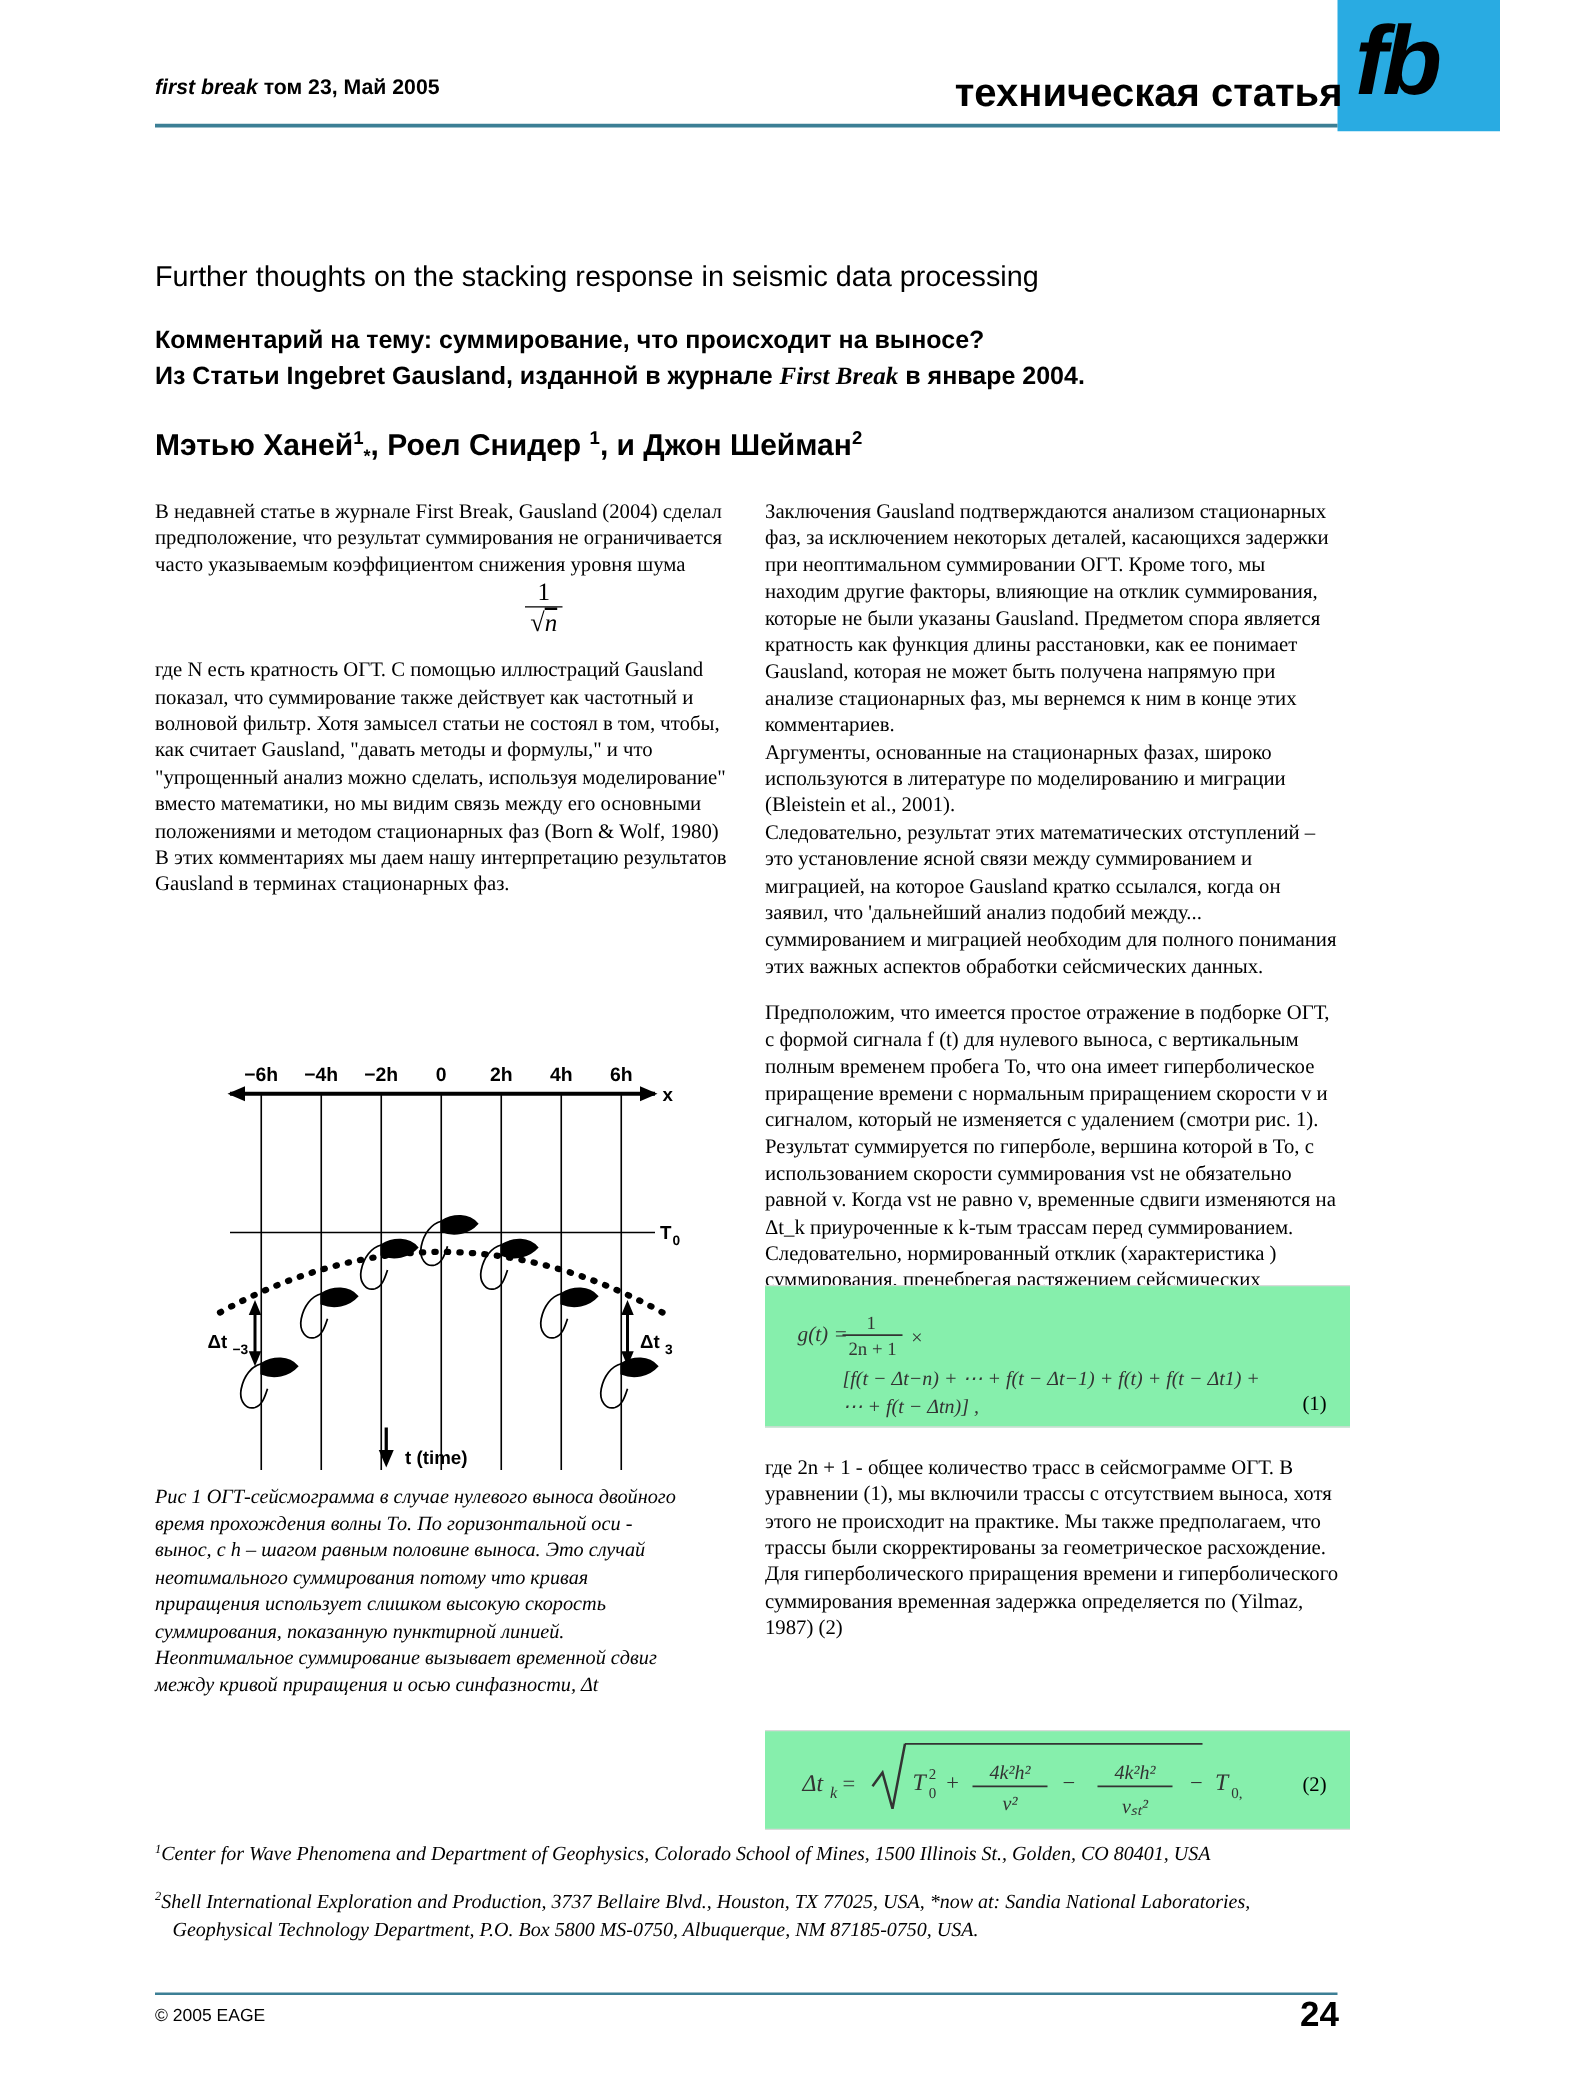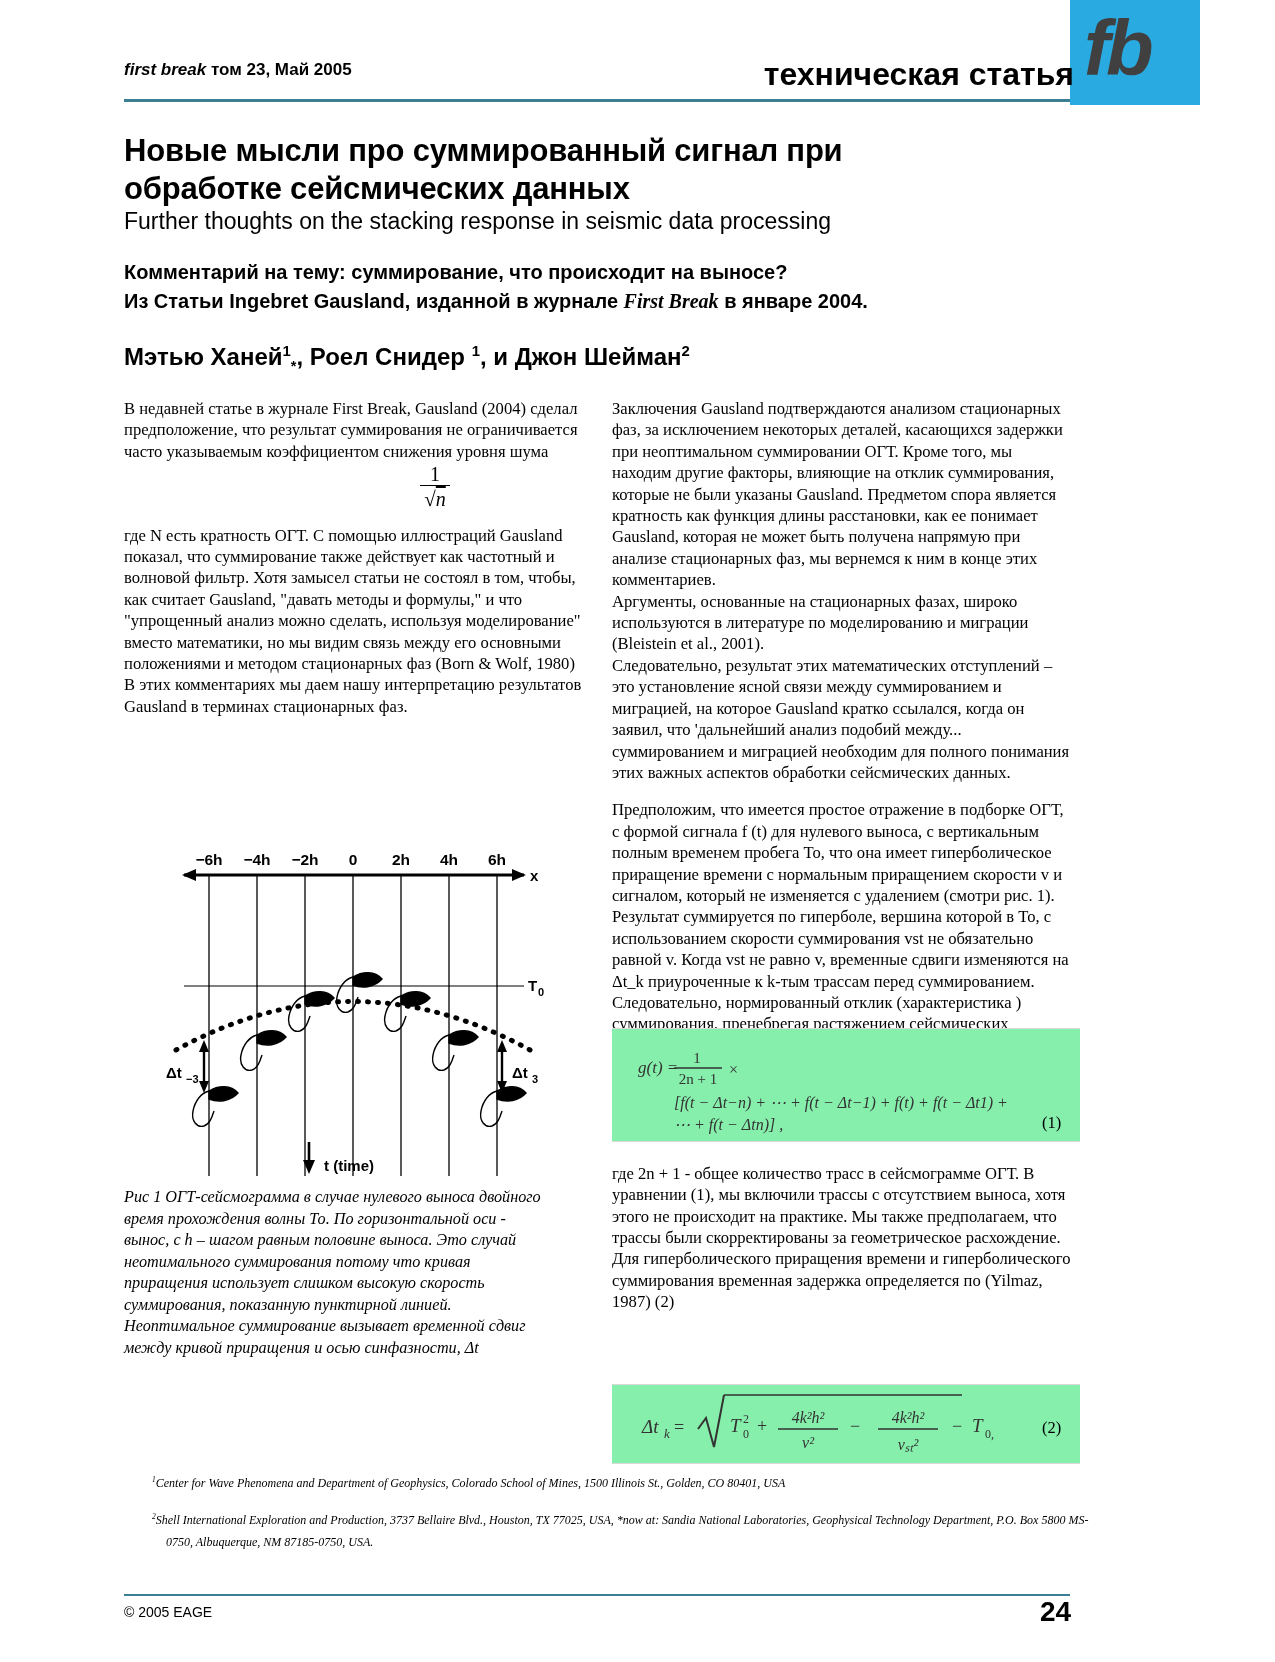--- a/index.html
+++ b/index.html
@@ -29,21 +29,21 @@
     background: #29ABE2;
   }
   .fb-logo-glyph {
     position: absolute;
     left: 14px;
     top: 8px;
     font-family: "Liberation Sans", sans-serif;
     font-size: 78px;
     font-weight: bold;
     font-style: italic;
-    color: #404040;
+    color: #000000;
     letter-spacing: -4px;
     line-height: 80px;
   }
   .header-row {
     position: absolute;
     left: 124px;
     top: 60px;
     width: 950px;
     height: 34px;
   }
@@ -223,23 +223,22 @@
   .eq2-num { left: 1042px; top: 1418px; }
 
   
   .footnotes {
     position: absolute;
     left: 124px;
     top: 1469px;
     width: 950px;
     font-family: "Liberation Serif", serif;
     font-style: italic;
-    font-size: 12px;
+    font-size: 16px;
     line-height: 22px;
-    margin-left: 28px;
   }
   .footnotes p { margin: 0 0 12px 0; padding-left: 14px; text-indent: -14px; }
 
   
   .footer-rule {
     position: absolute;
     left: 124px;
     top: 1594px;
     width: 946px;
     height: 2px;
@@ -271,24 +270,20 @@
   </div>
 
   <div class="header-row">
     <div class="header-left">
       <span class="it">first break</span><span> том 23, Май 2005</span>
     </div>
     <div class="header-right">техническая статья</div>
   </div>
   <div class="header-rule"></div>
 
-  <div class="title-ru">
-    <div>Новые мысли про суммированный сигнал при</div>
-    <div>обработке сейсмических данных</div>
-  </div>
   <div class="title-en">Further thoughts on the stacking response in seismic data processing</div>
 
   <div class="subtitle">
     <div>Комментарий на тему: суммирование, что происходит на  выносе?</div>
     <div><span>И</span><span>з Статьи  Ingebret Gausland, изданной в журнале </span><span class="serif-it">First Break</span><span> в январе 2004.</span></div>
   </div>
 
   <div class="authors-ru"><span>Мэтью Ханей</span><sup class="small">1</sup><sub style="font-size:0.6em">*</sub><span>, Роел Снидер </span><sup class="small">1</sup><span>, и Джон Шейман</span><sup class="small">2</sup></div>
 
 

